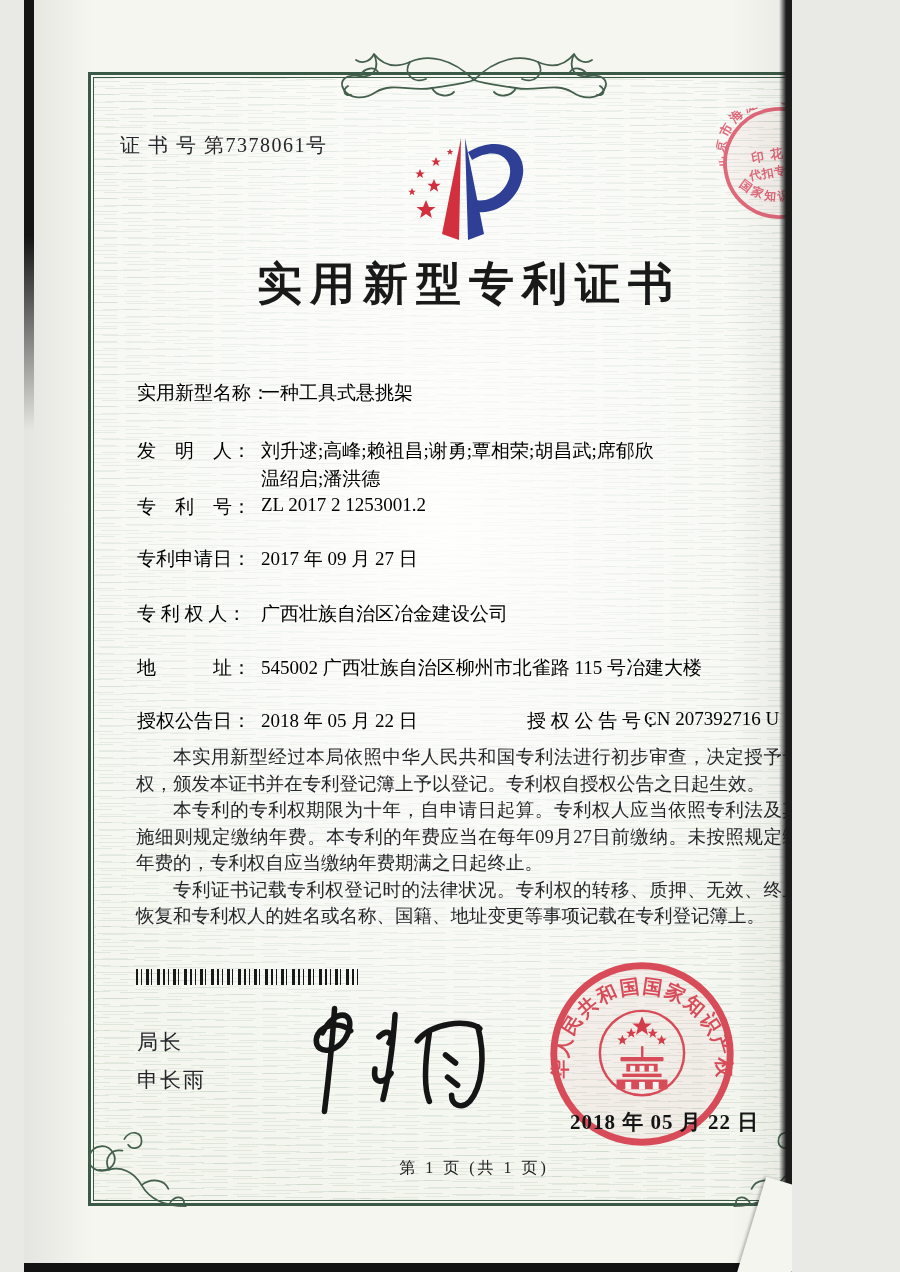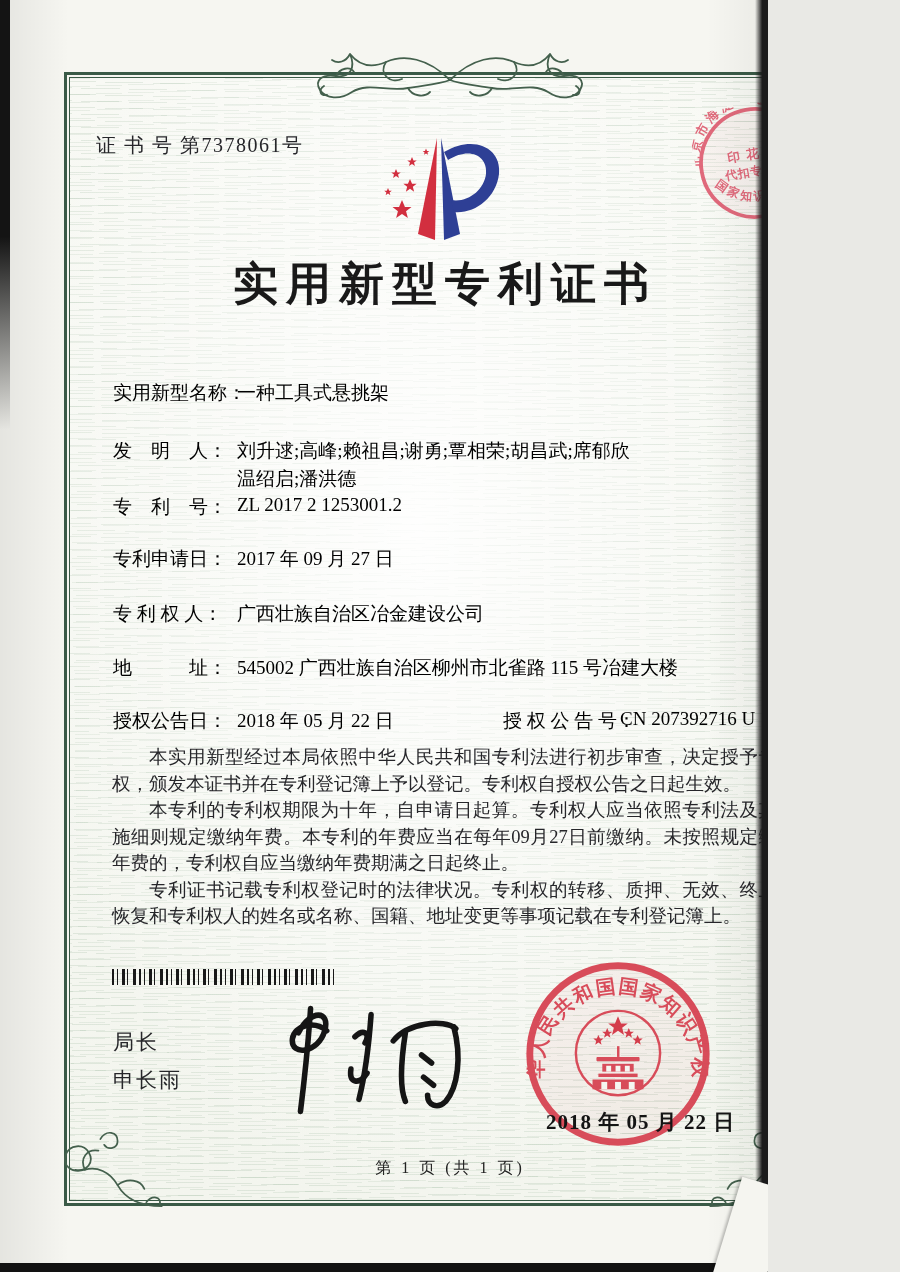--- a/index.html
+++ b/index.html
@@ -1,18 +1,18 @@
 <!DOCTYPE html>
 <html><head>
 <meta charset="utf-8">
 <style>
   html,body{margin:0;padding:0;}
   body{width:900px;height:1272px;overflow:hidden;background:#e9e9e5;
        font-family:"Liberation Serif","DejaVu Serif",serif;}
-  .page{position:relative;width:768px;height:1272px;background:#f6f6f1;overflow:hidden;}
+  .page{position:relative;width:768px;height:1272px;background:#f6f6f1;overflow:hidden;margin-left:24px;}
   .wash{position:absolute;inset:0;pointer-events:none;
         background:linear-gradient(90deg,rgba(0,0,0,.07),rgba(0,0,0,0) 9%,rgba(0,0,0,0) 92%,rgba(0,0,0,.05));}
   
   .edge-left{position:absolute;left:0;top:0;width:10px;height:430px;
              background:linear-gradient(180deg,#141414 55%,rgba(20,20,20,0));}
   .edge-right{position:absolute;right:0;top:0;width:13px;height:1272px;
               background:linear-gradient(90deg,rgba(25,25,25,0),#1c1c1c 55%);}
   .edge-bottom{position:absolute;left:0;bottom:0;width:900px;height:9px;background:#121212;}
   .fold-br{position:absolute;right:-10px;bottom:-14px;width:52px;height:104px;
            background:#f5f5f0;transform:rotate(17deg);box-shadow:-2px 0 3px rgba(0,0,0,.25);}

